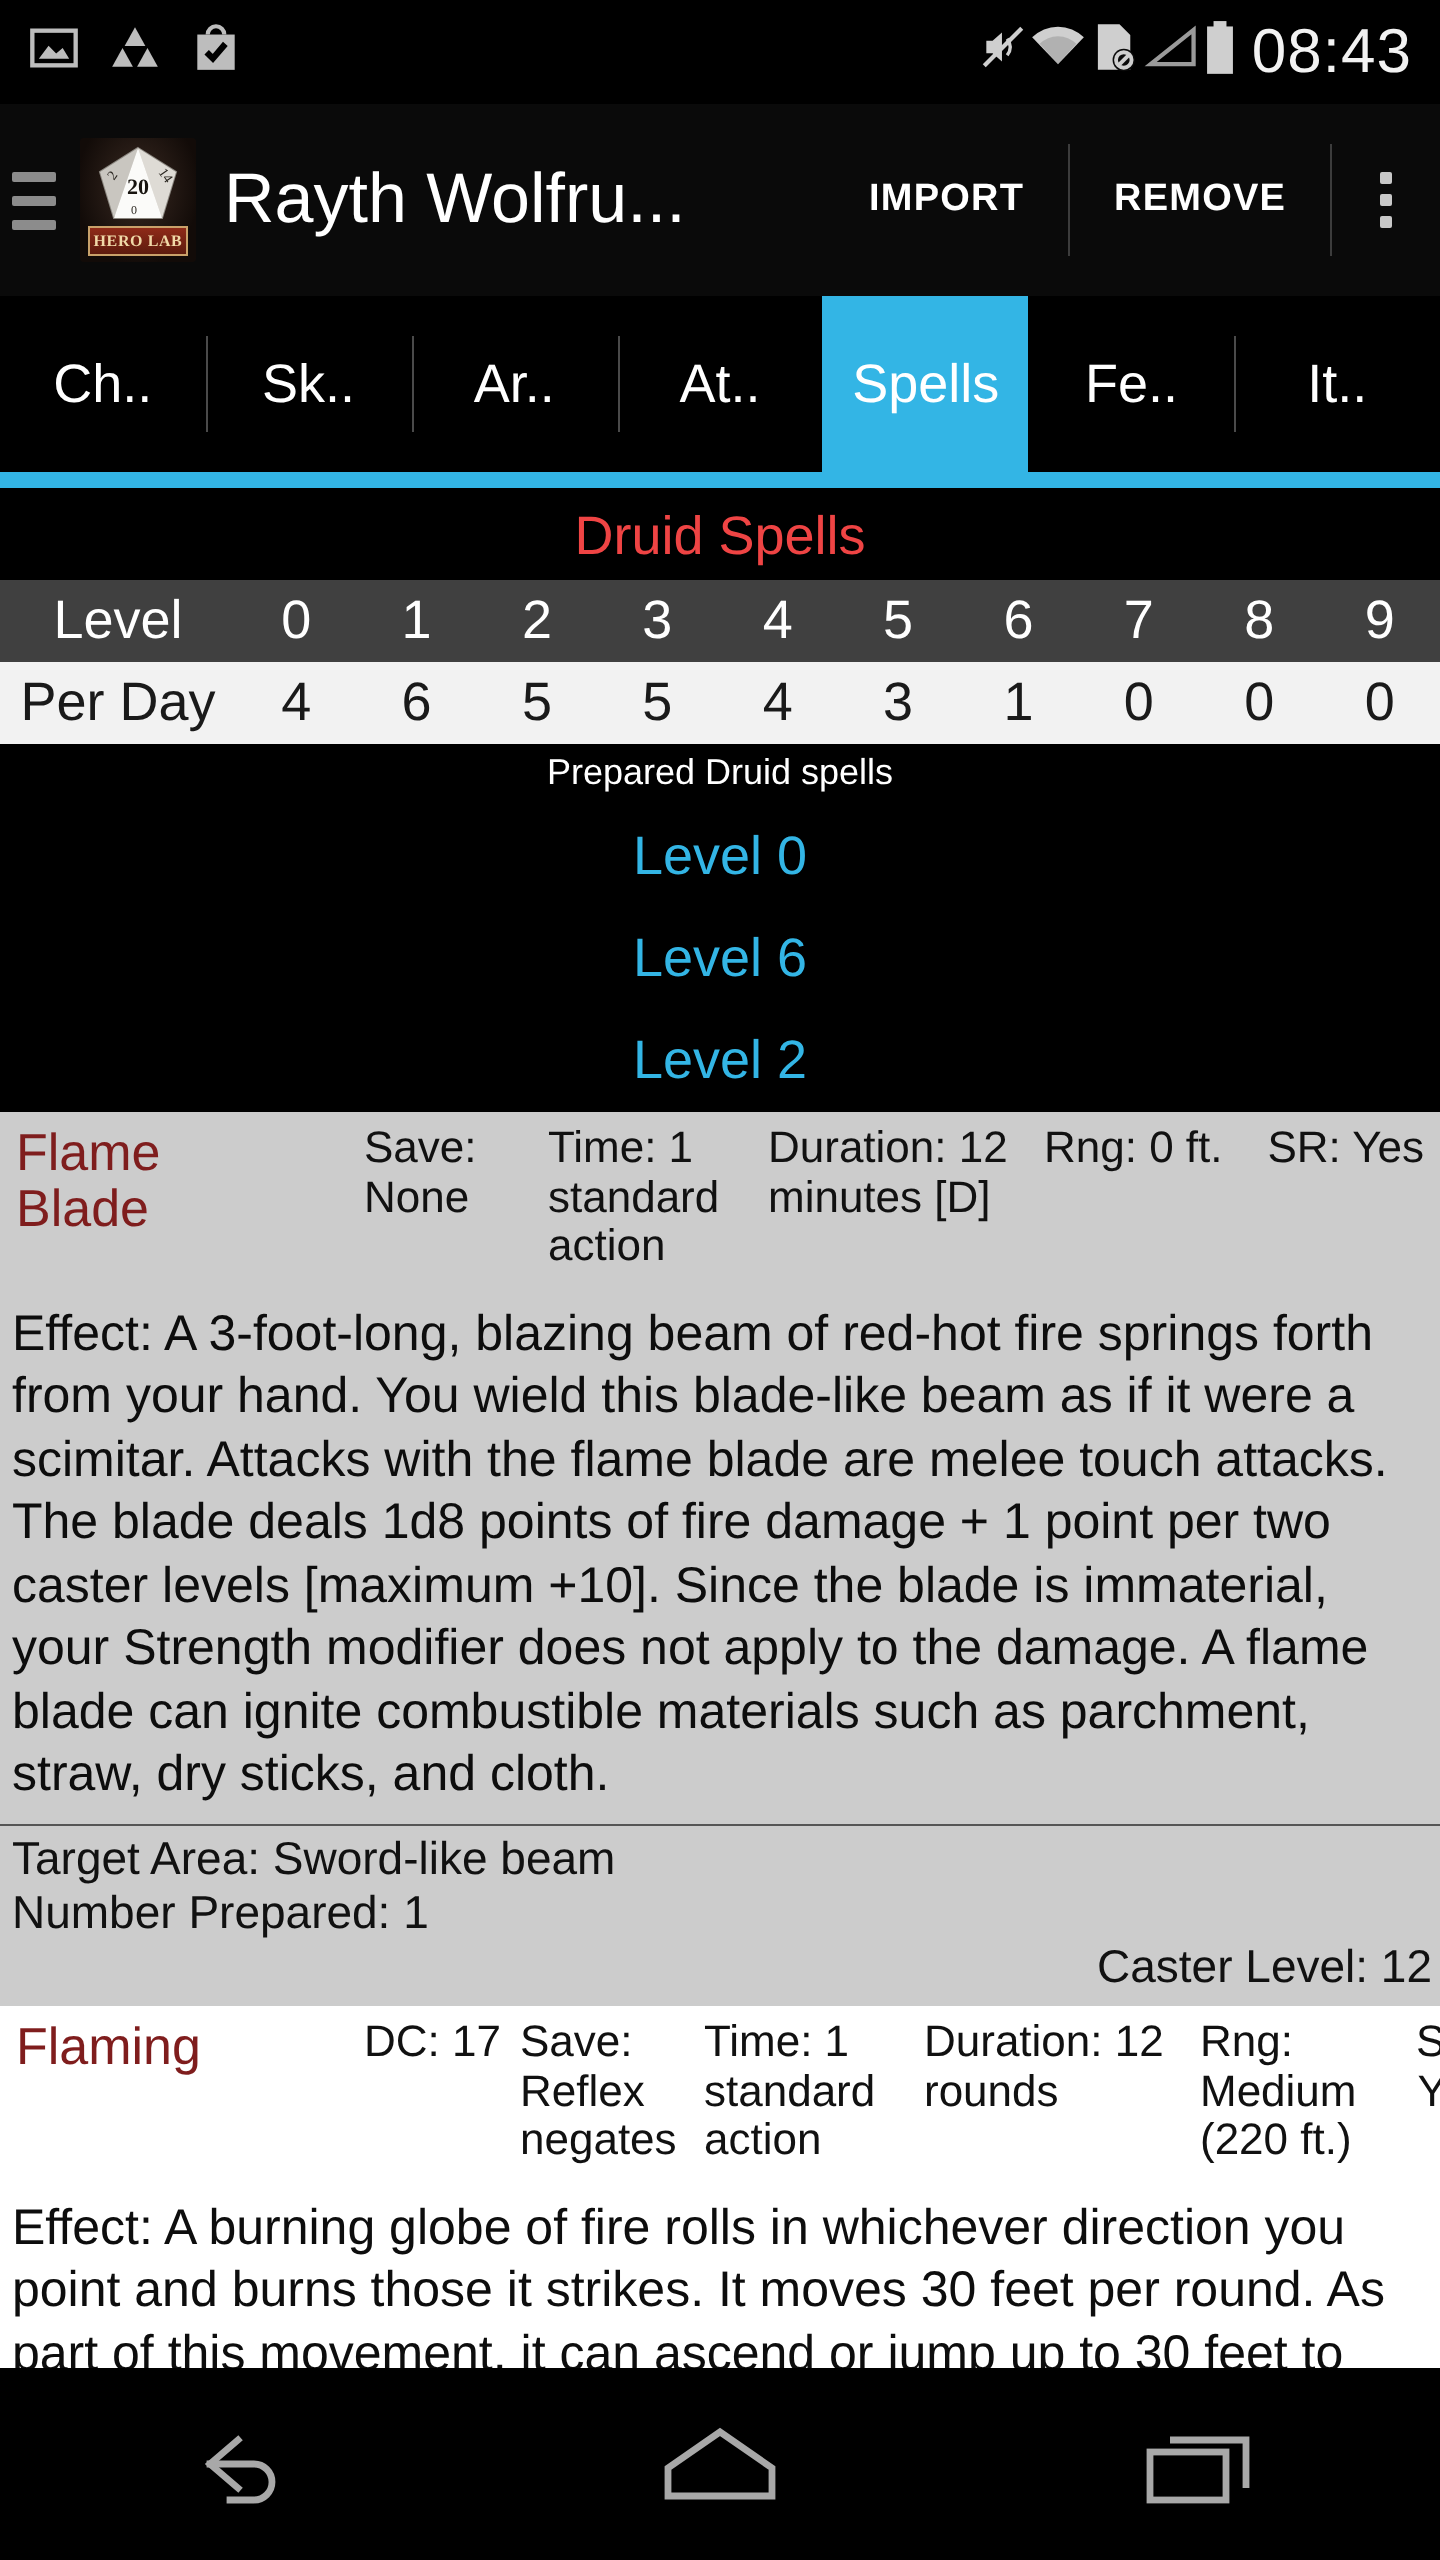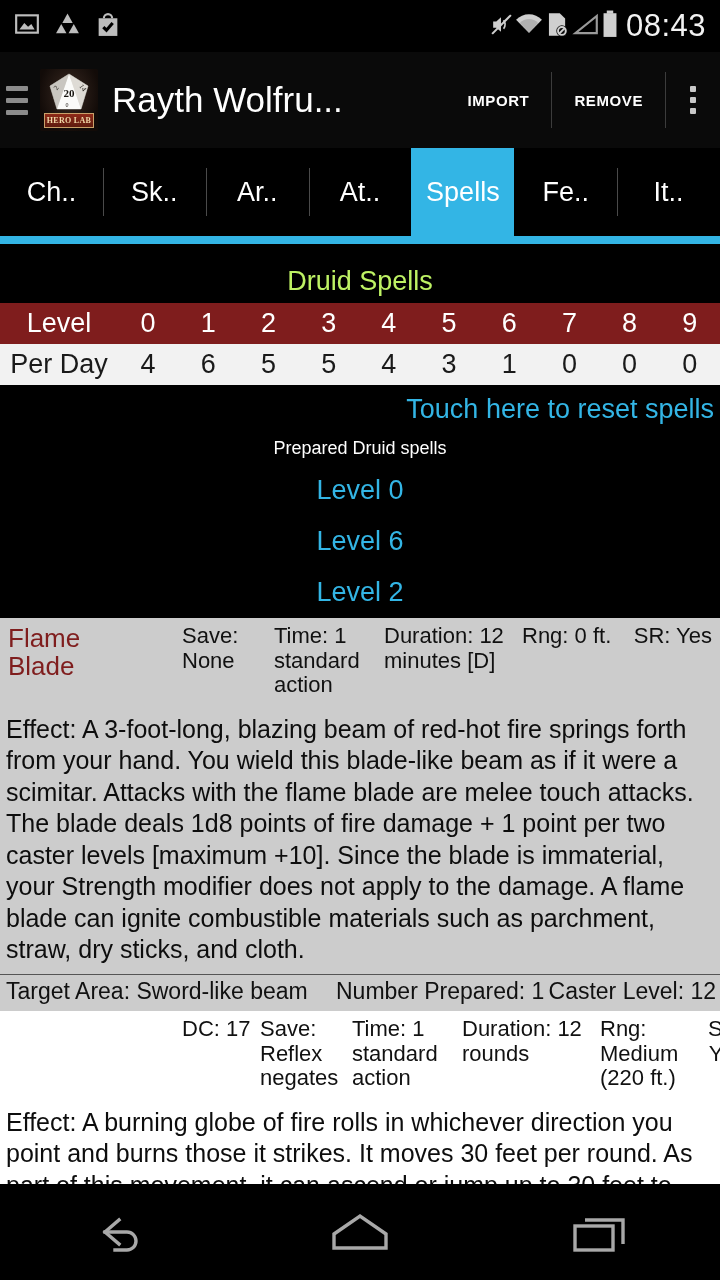--- a/index.html
+++ b/index.html
@@ -102,21 +102,21 @@
     color: #ffffff;
     font-size: 35px;
     margin-left: 14px;
     white-space: nowrap;
     overflow: hidden;
     font-weight: normal;
   }
   .bar-actions { margin-left: auto; display: flex; align-items: center; height: 100%; }
   .bar-btn {
     color: #ffffff;
-    font-size: 15px;
+    font-size: 19px;
     font-weight: bold;
     letter-spacing: 0.6px;
     padding: 0 22px;
     height: 62px;
     display: flex;
     align-items: center;
     background: transparent;
     border: none;
     font-family: "Liberation Sans", sans-serif;
   }
@@ -172,38 +172,38 @@
   
   .content {
     flex: 1 1 auto;
     overflow: hidden;
     background: #000;
     display: flex;
     flex-direction: column;
   }
 
   .section-title {
-    color: #bef264;
+    color: #ef4444;
     text-align: center;
     font-size: 27px;
-    padding: 22px 0 6px;
+    padding: 9px 0 6px;
     background: #000;
   }
 
   .slot-table {
     width: 100%;
     border-collapse: collapse;
     table-layout: fixed;
   }
   .slot-table td {
     text-align: center;
     font-size: 27px;
     padding: 5px 0;
   }
-  .slot-table .row-level td { color: #ffffff; background: #7f1d1d; }
+  .slot-table .row-level td { color: #ffffff; background: #404040; }
   .slot-table .row-perday td { color: #1a1a1a; background: #f2f2f2; }
   .slot-table td.label { text-align: center; width: 118px; }
 
   .reset-link {
     color: #33b5e5;
     font-size: 27px;
     text-align: right;
     padding: 9px 6px 9px 0;
     background: #000;
   }
@@ -270,21 +270,21 @@
     display: flex;
     font-size: 23px;
     color: #111111;
     padding: 3px 4px 6px 6px;
     background: #cccccc;
   }
   .spell-footer .f1 { flex: 0 0 auto; width: 330px; }
   .spell-footer .f2 { flex: 1 1 auto; }
   .spell-footer .f3 { flex: 0 0 auto; text-align: right; }
 
-  .divider-top { border-top: 1px solid #555; }
+  .divider-top { border-top: 1px solid #555; flex-direction: column; }
 
   
   .nav-bar {
     height: 96px;
     background: #000;
     display: flex;
     align-items: center;
     justify-content: space-around;
     flex: 0 0 auto;
   }
@@ -449,21 +449,20 @@
         <td>4</td>
         <td>3</td>
         <td>1</td>
         <td>0</td>
         <td>0</td>
         <td>0</td>
       </tr>
     </tbody>
       </table>
 
-    <div class="reset-link">Touch here to reset spells</div>
     <div class="prepared-heading">Prepared Druid spells</div>
     <div class="level-link">Level 0</div>
     <div class="level-link">Level 6</div>
     <div class="level-link">Level 2</div>
 
     <div class="spell-card gray">
       <div class="spell-head">
         <div class="spell-name">
           <div>Flame</div>
           <div>Blade</div>
@@ -480,20 +479,21 @@
       <div class="spell-footer divider-top">
         <div class="f1">Target Area: Sword-like beam</div>
         <div class="f2">Number Prepared: 1</div>
         <div class="f3">Caster Level: 12</div>
       </div>
     </div>
 
     <div class="spell-card white">
       <div class="spell-head">
         <div class="spell-name">
+          <div>Flaming</div>
         </div>
         <div class="spell-attrs">
           <div class="attr dc">DC: 17</div>
           <div class="attr save">Save: Reflex negates</div>
           <div class="attr time">Time: 1 standard action</div>
           <div class="attr dur">Duration: 12 rounds</div>
           <div class="attr rng">Rng: Medium (220 ft.)</div>
           <div class="attr sr">SR: Yes</div>
         </div>
       </div>

